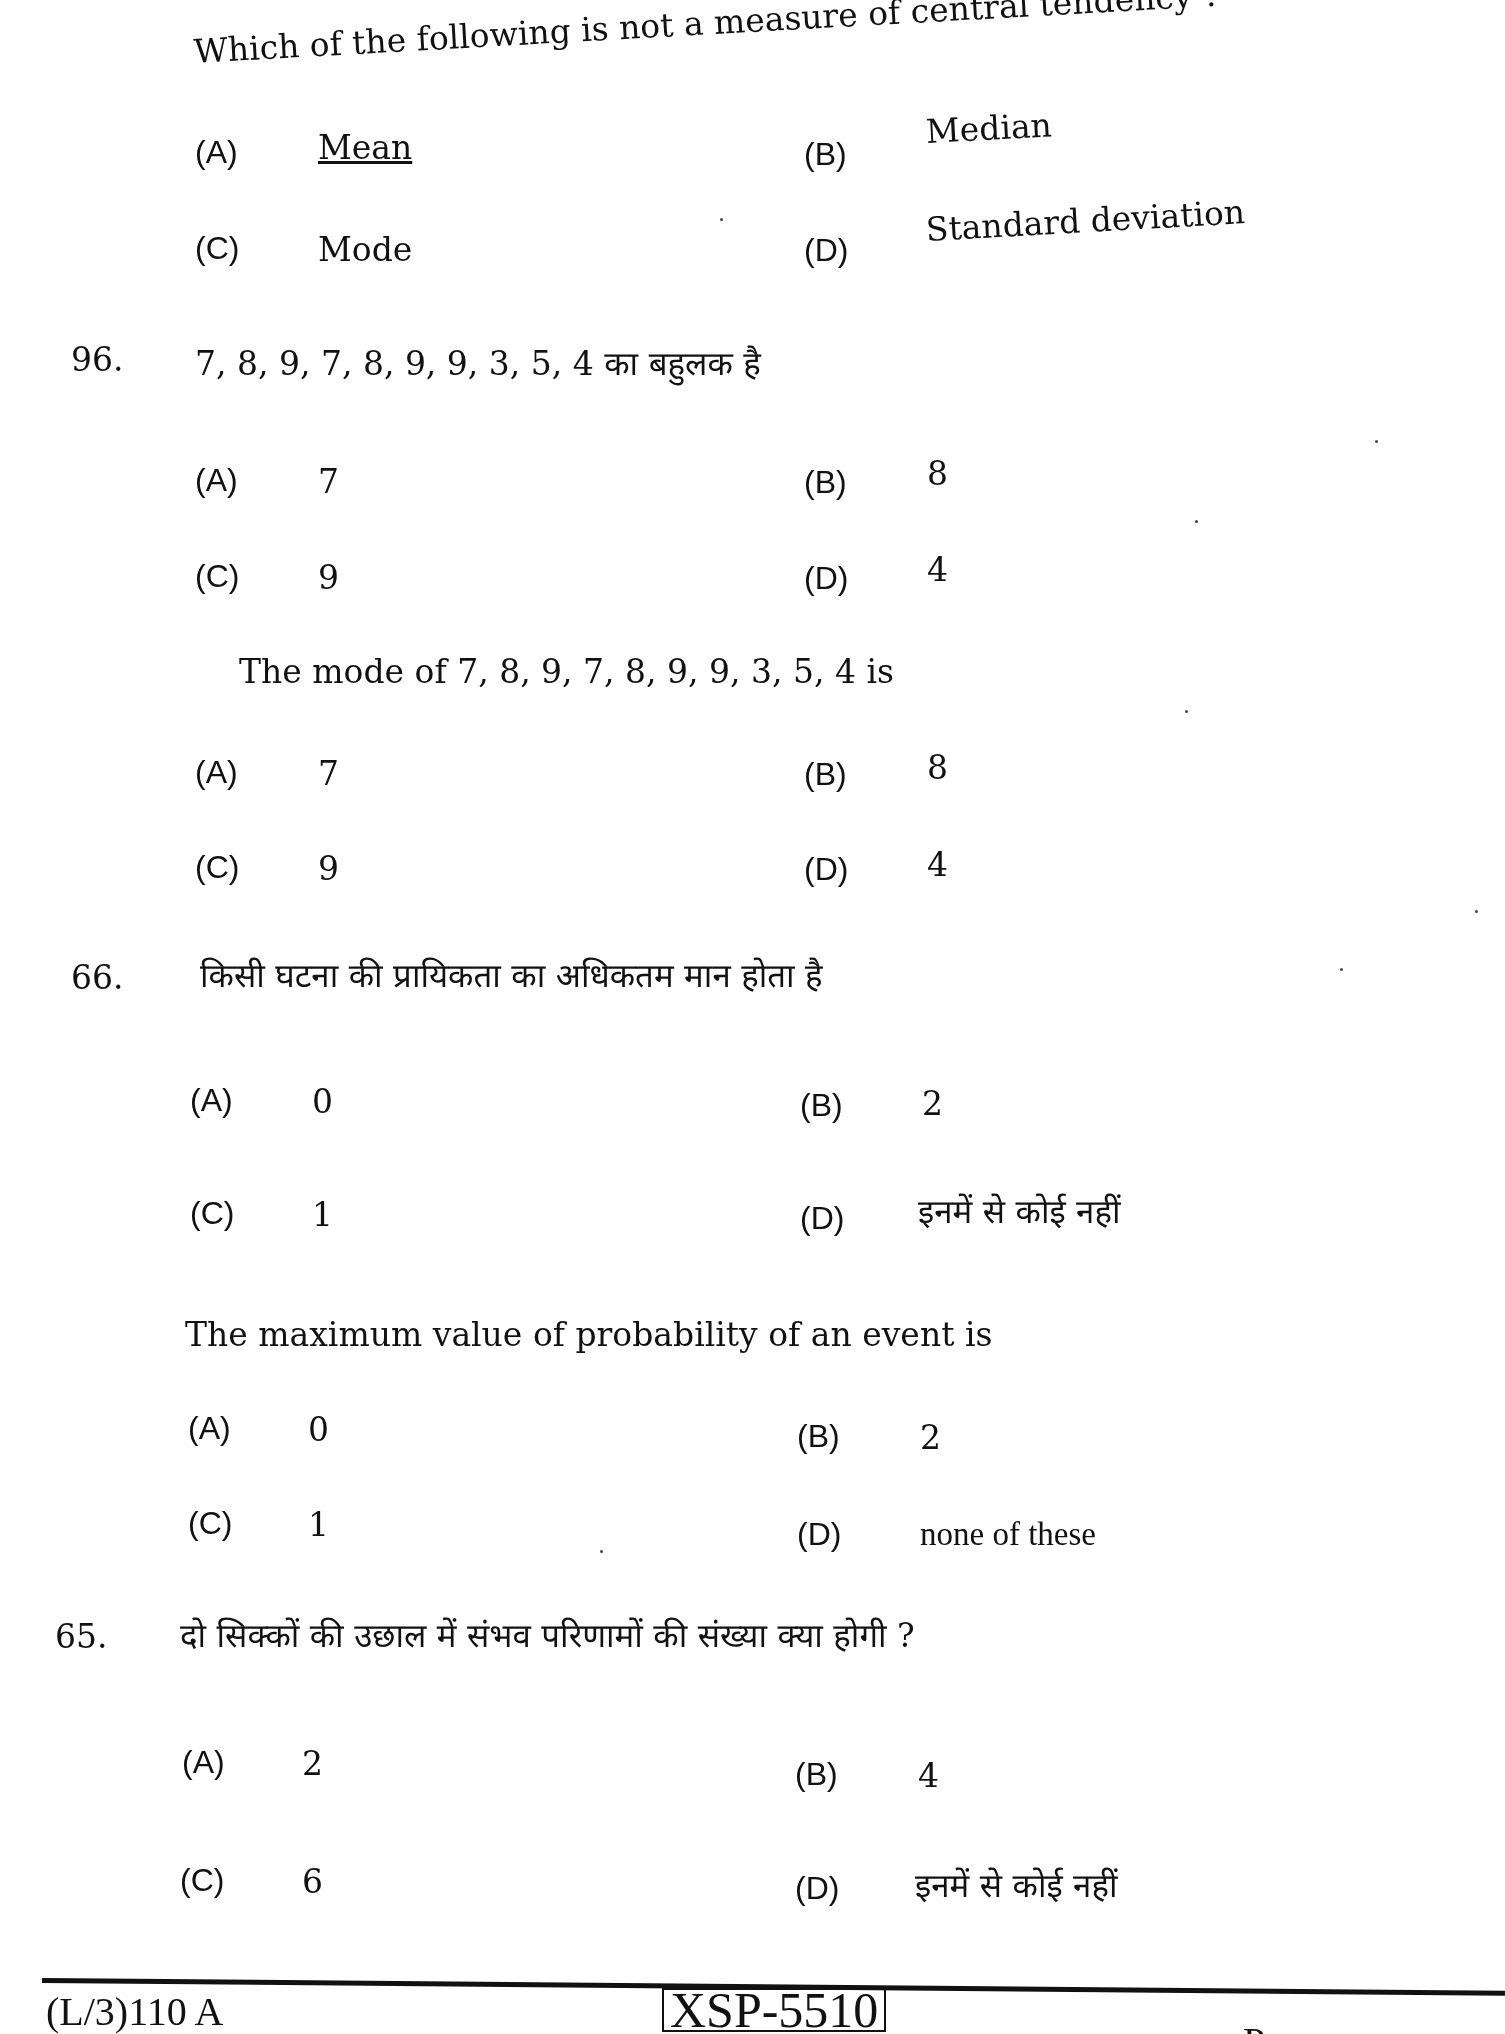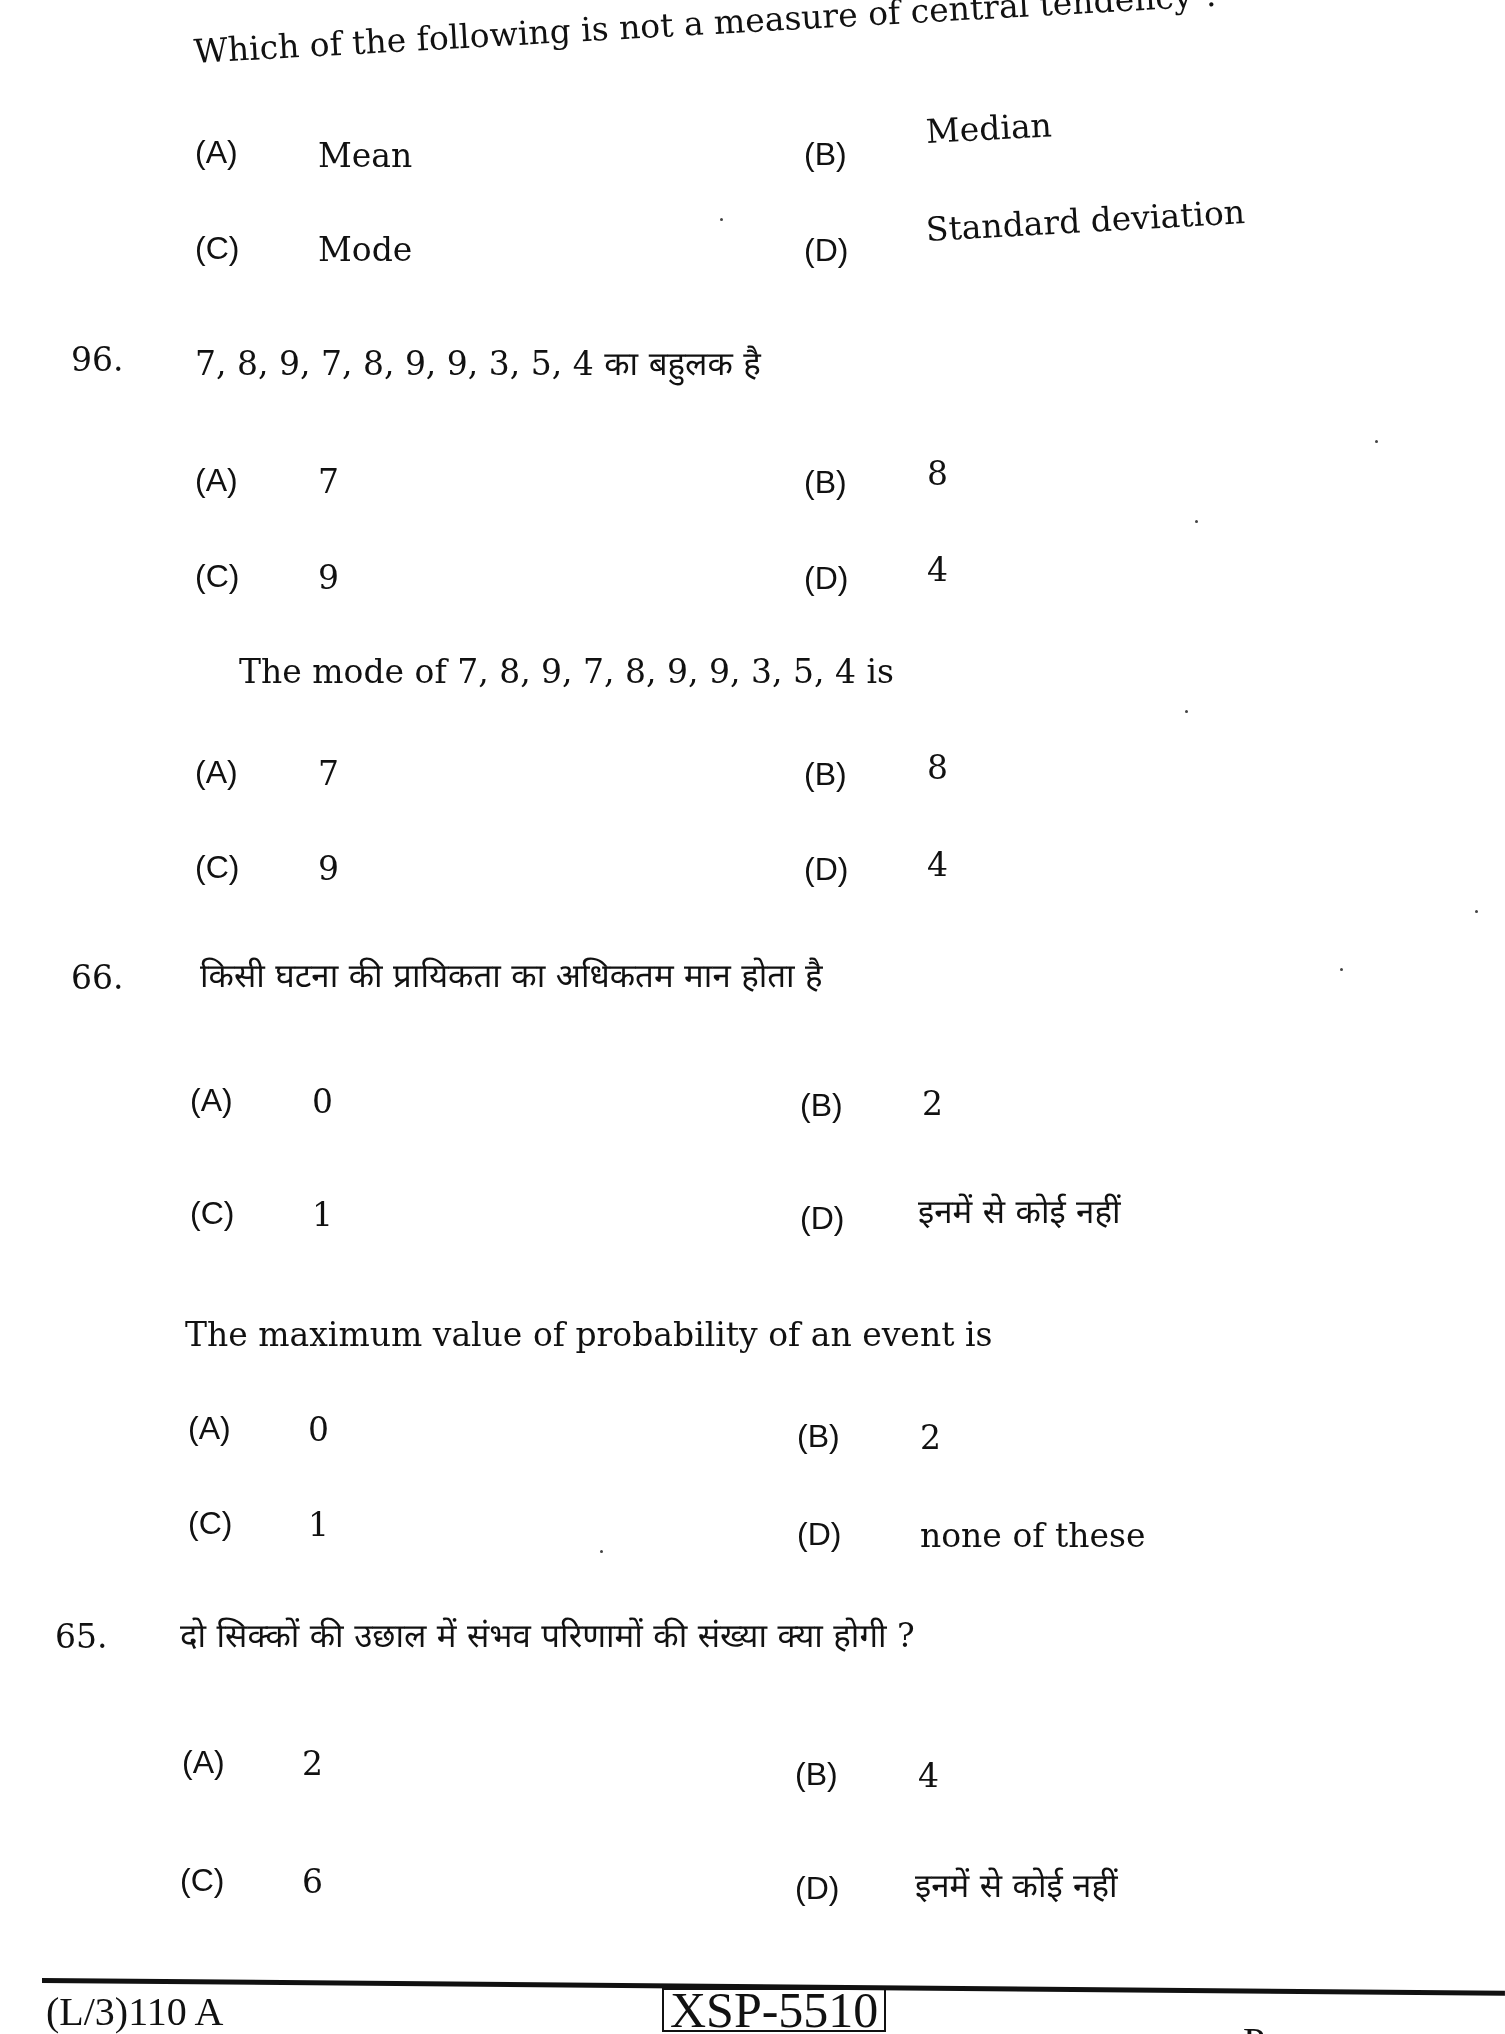--- a/index.html
+++ b/index.html
@@ -16,21 +16,21 @@
   .footer-code { font-size:40px; font-family:"Liberation Serif", serif; }
   .footer-box { border:2px solid #111; padding:0 6px; font-size:50px;
                 font-family:"Liberation Serif", serif; line-height:40px; }
   .speck { position:absolute; width:3px; height:3px; background:#444; border-radius:50%; }
 </style>
 </head>
 <body>
 
 <div class="abs stem tilt" style="left:195px;top:32px;transform:rotate(-3.2deg);">Which of the following is not a measure of central tendency ?</div>
 <div class="abs lbl" style="left:195px;top:134px;">(A)</div>
-<div class="abs val" style="left:318px;top:136px;">Mean</div>
+<div class="abs val" style="left:318px;top:128px;text-decoration:underline;">Mean</div>
 <div class="abs lbl" style="left:804px;top:136px;">(B)</div>
 <div class="abs val tilt" style="left:927px;top:112px;transform:rotate(-3deg);">Median</div>
 <div class="abs lbl" style="left:195px;top:230px;">(C)</div>
 <div class="abs val" style="left:318px;top:230px;">Mode</div>
 <div class="abs lbl" style="left:804px;top:232px;">(D)</div>
 <div class="abs val tilt" style="left:927px;top:210px;transform:rotate(-3.2deg);">Standard deviation</div>
 
 <div class="abs qnum" style="left:71px;top:340px;">96.</div>
 <div class="abs stem" style="left:195px;top:340px;">7, 8, 9, 7, 8, 9, 9, 3, 5, 4 का बहुलक है</div>
 <div class="abs lbl" style="left:195px;top:462px;">(A)</div>
@@ -64,21 +64,21 @@
 <div class="abs val" style="left:918px;top:1188px;">इनमें से कोई नहीं</div>
 
 <div class="abs stem" style="left:185px;top:1315px;">The maximum value of probability of an event is</div>
 <div class="abs lbl" style="left:188px;top:1410px;">(A)</div>
 <div class="abs val" style="left:308px;top:1410px;">0</div>
 <div class="abs lbl" style="left:797px;top:1418px;">(B)</div>
 <div class="abs val" style="left:920px;top:1418px;">2</div>
 <div class="abs lbl" style="left:188px;top:1505px;">(C)</div>
 <div class="abs val" style="left:308px;top:1505px;">1</div>
 <div class="abs lbl" style="left:797px;top:1516px;">(D)</div>
-<div class="abs val" style="left:920px;top:1516px;">none of these</div>
+<div class="abs val" style="left:920px;top:1516px;font-family:Liberation Serif, serif;">none of these</div>
 
 <div class="abs qnum" style="left:55px;top:1617px;">65.</div>
 <div class="abs stem" style="left:180px;top:1612px;">दो सिक्कों की उछाल में संभव परिणामों की संख्या क्या होगी ?</div>
 <div class="abs lbl" style="left:182px;top:1744px;">(A)</div>
 <div class="abs val" style="left:302px;top:1744px;">2</div>
 <div class="abs lbl" style="left:795px;top:1756px;">(B)</div>
 <div class="abs val" style="left:918px;top:1756px;">4</div>
 <div class="abs lbl" style="left:180px;top:1862px;">(C)</div>
 <div class="abs val" style="left:302px;top:1862px;">6</div>
 <div class="abs lbl" style="left:795px;top:1870px;">(D)</div>

